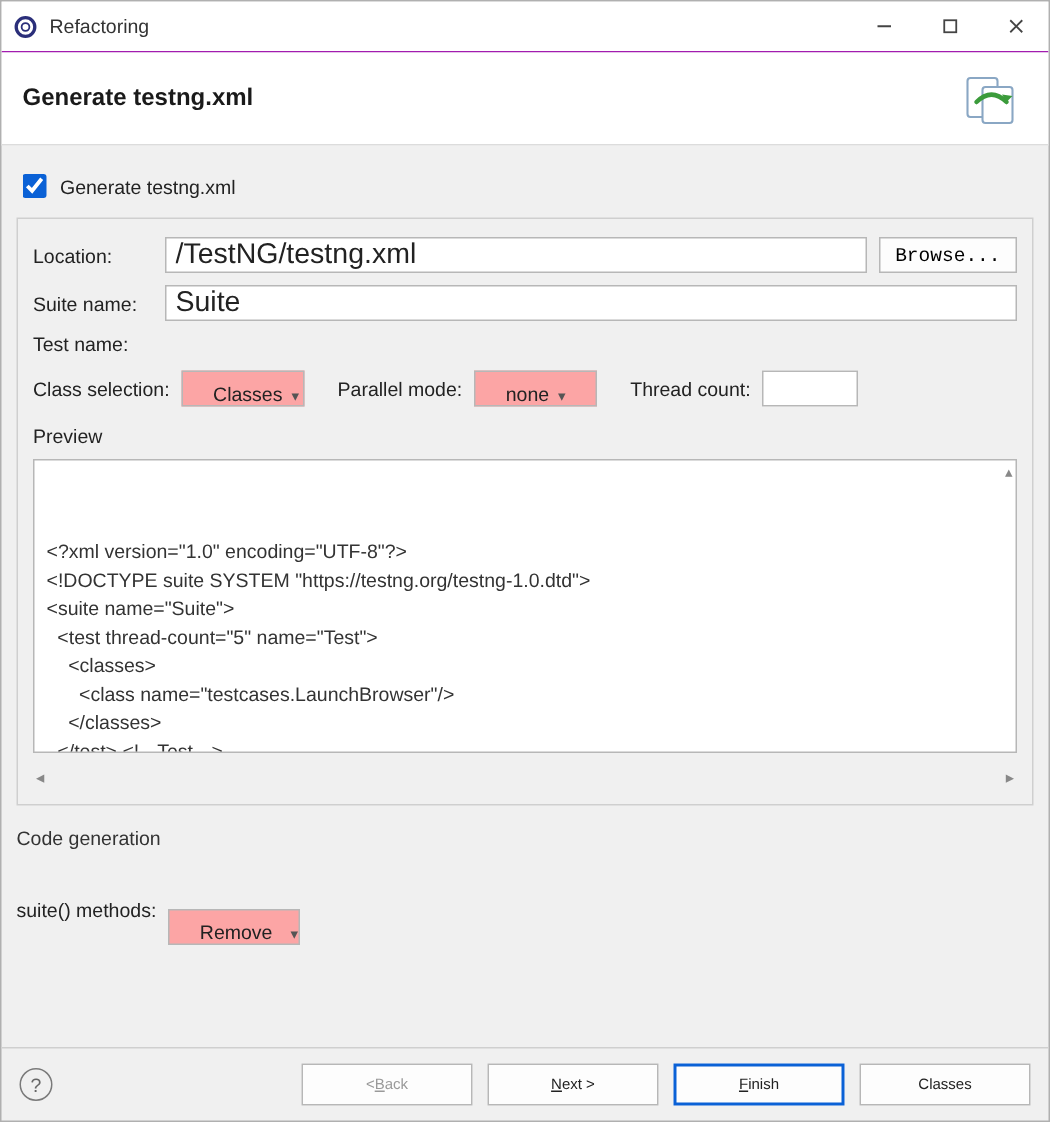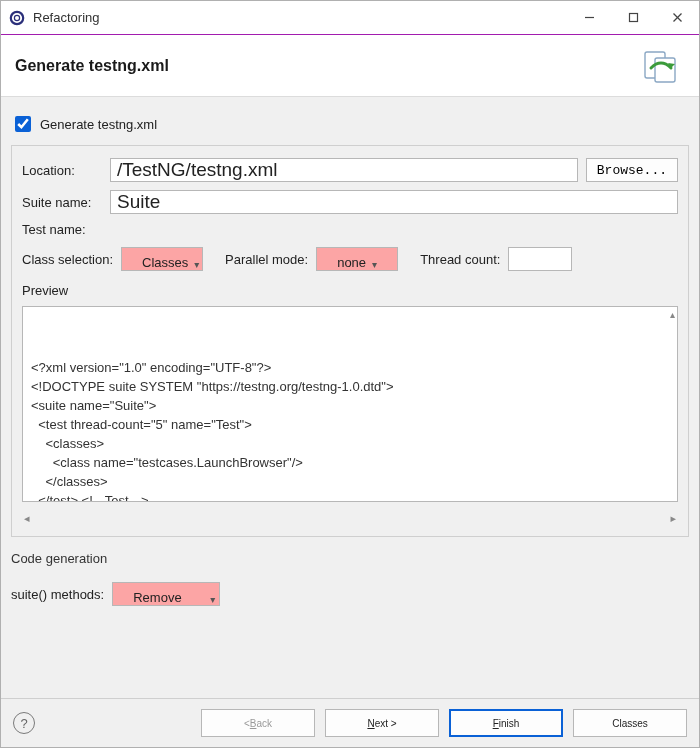--- a/index.html
+++ b/index.html
@@ -254,21 +254,21 @@
       <span>◂</span>
       <span>▸</span>
     </div>
 
   </div>
 
   <div class="sect-title">Code generation</div>
 
   <div class="suite-row">
     <span class="lbl">suite() methods:</span>
-    <span class="combo" style="width:108px;">
+    <span class="combo" style="width:88px;margin-top:24px;">
       <span>Remove</span>
       <span style="flex:1"></span>
       <span class="chev">▾</span>
     </span>
   </div>
 
 </div>
 
 <div class="divider"></div>
 

